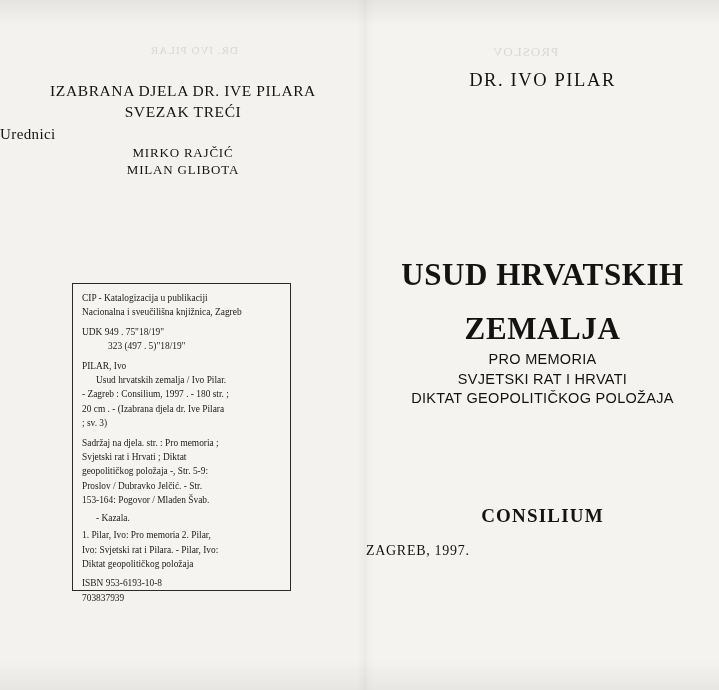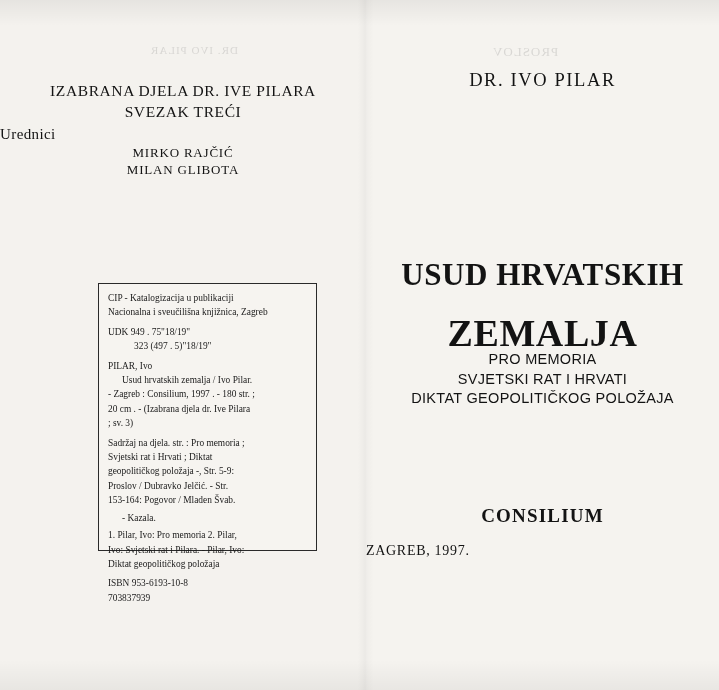--- a/index.html
+++ b/index.html
@@ -101,23 +101,23 @@
     width: 366px;
     text-align: center;
     font-size: 13px;
     letter-spacing: 0.8px;
     line-height: 1.28;
   }
 
   
   .cip-box {
     position: absolute;
-    left: 98px; top: 283px;
+    left: 72px; top: 283px;
     width: 219px;
-    height: 268px;
+    height: 308px;
     border: 1.3px solid #2a2a2a;
     background: #f6f4f0;
     box-sizing: border-box;
     padding: 8px 9px 6px 9px;
     font-family: "Liberation Serif", serif;
     font-size: 9.4px;
     line-height: 1.32;
     color: #1a1a1a;
   }
   .cip-box p {
@@ -154,21 +154,21 @@
     font-size: 31px;
     font-weight: bold;
     letter-spacing: 0.6px;
     font-family: "Liberation Serif", serif;
   }
   .title2 {
     position: absolute;
     left: 366px; top: 311px;
     width: 353px;
     text-align: center;
-    font-size: 38px;
+    font-size: 31px;
     font-weight: bold;
     letter-spacing: 0.6px;
     font-family: "Liberation Serif", serif;
   }
   .subtitles {
     position: absolute;
     left: 366px; top: 350px;
     width: 353px;
     text-align: center;
     font-size: 14.5px;

